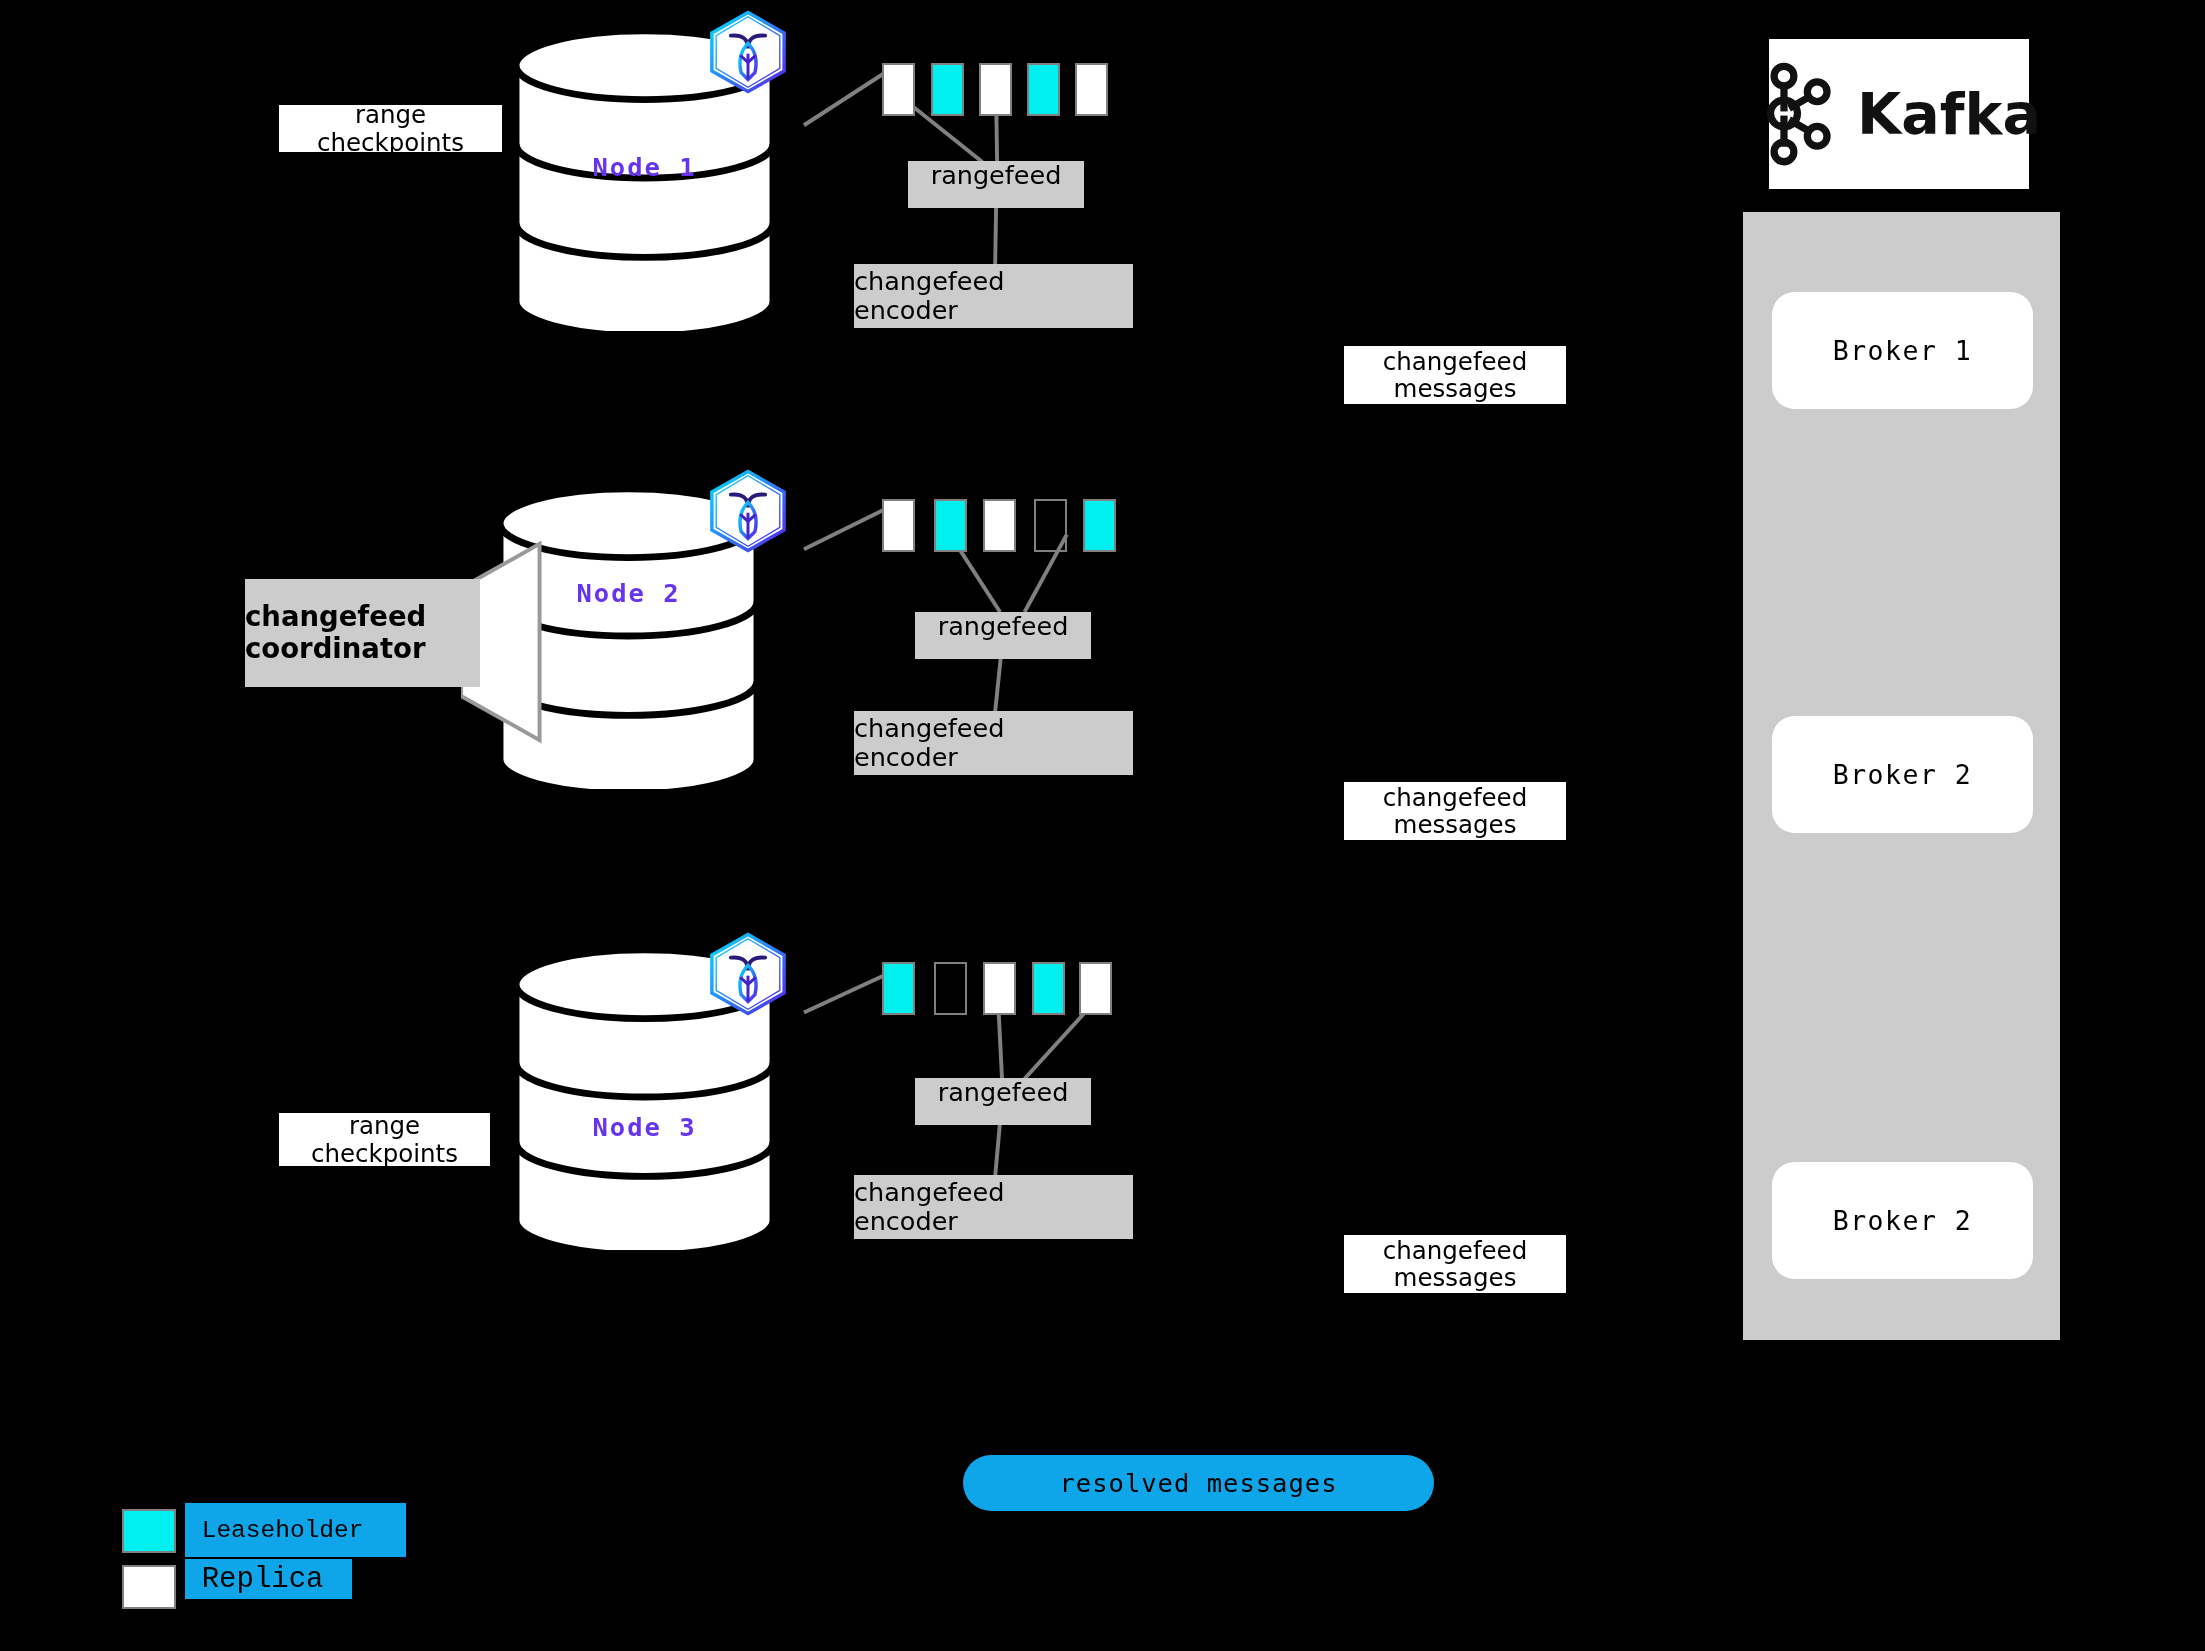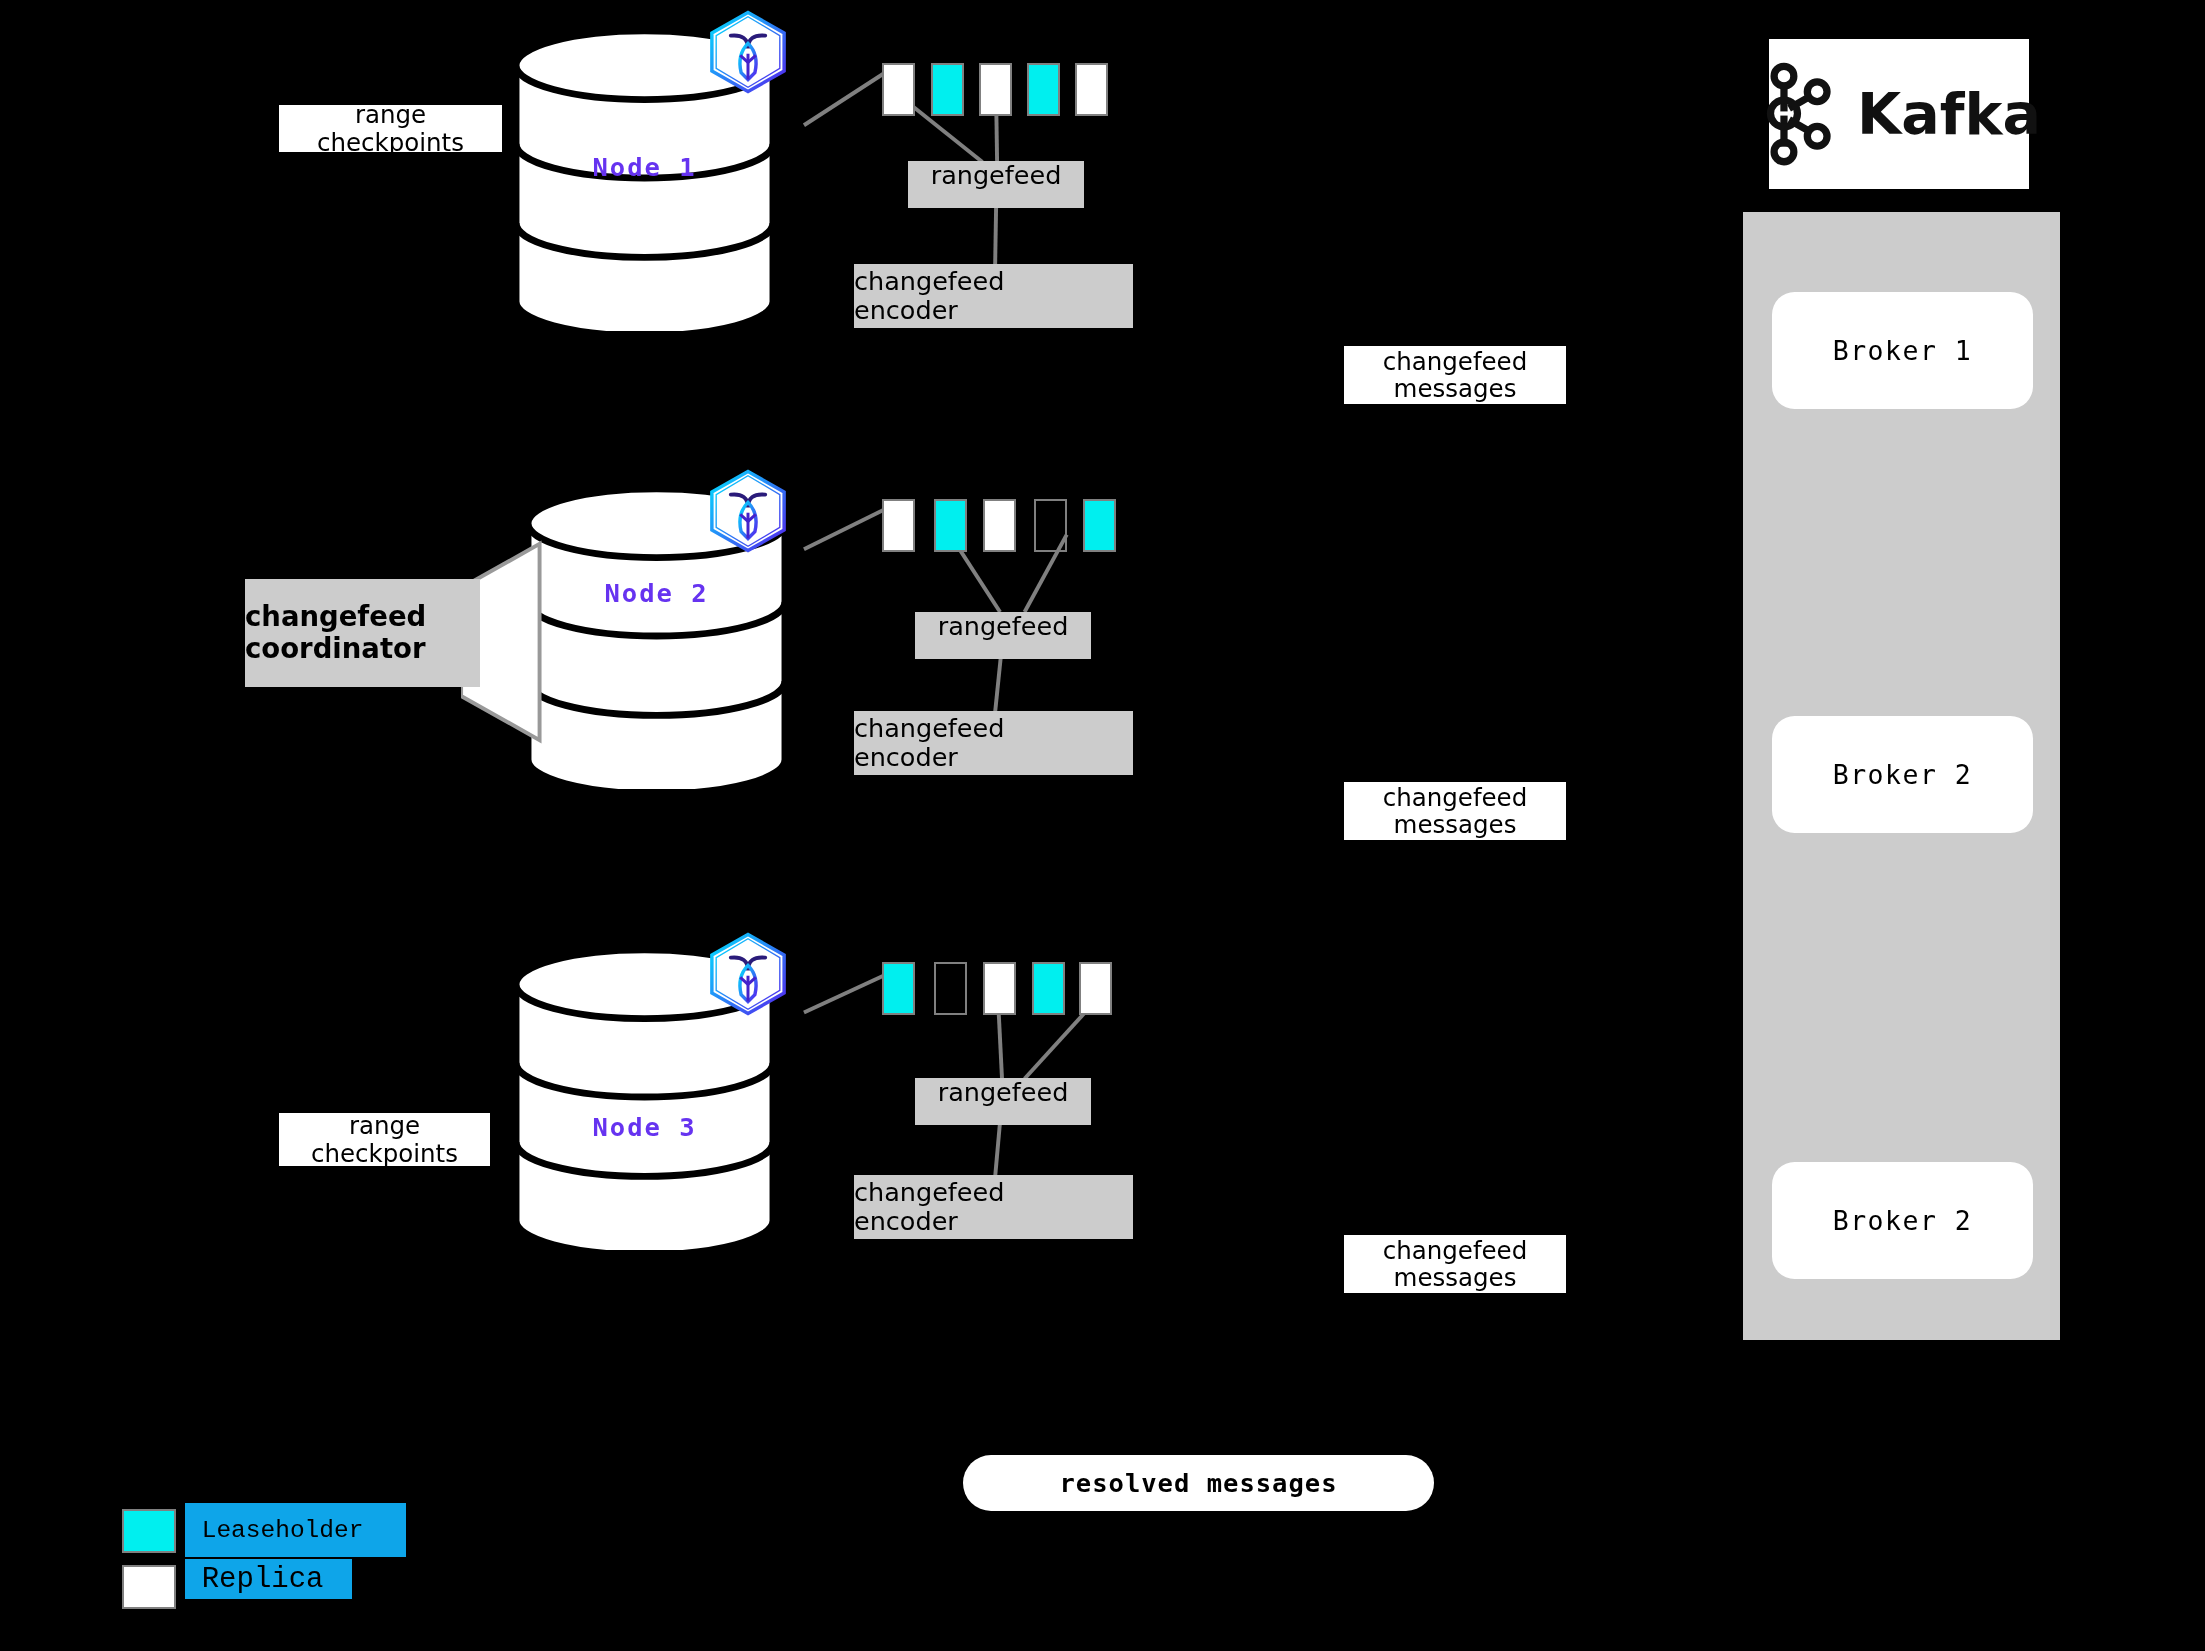--- a/index.html
+++ b/index.html
@@ -30,23 +30,23 @@
 
   
   .kafka-logo-box{position:absolute;background:#fff;display:flex;
       align-items:center;justify-content:center;}
   .kafka-panel{position:absolute;background:#cccccc;}
   .broker{position:absolute;background:#ffffff;border-radius:22.6px;
       display:flex;align-items:center;justify-content:center;
       color:#000;font-family:"DejaVu Sans Mono", monospace;}
 
   
-  .oval{position:absolute;background:#ffffff;border-radius:4902px;
+  .oval{position:absolute;background:#0ea5e9;border-radius:4902px;
       display:flex;align-items:center;justify-content:center;
-      color:#000;font-family:"DejaVu Sans Mono", monospace;font-weight:bold;}
+      color:#000;font-family:"DejaVu Sans Mono", monospace;}
 
   
   .legend-sw{position:absolute;box-sizing:border-box;border:2.9px solid #808080;}
   .legend-lbl{position:absolute;background:#0ea5e9;color:#000;
       display:flex;align-items:center;padding-left:16.7px;
       font-family:Liberation Mono, monospace;box-sizing:border-box;}
 
   svg.lines{position:absolute;left:0;top:0;pointer-events:none;}
 </style>
 </head>
@@ -118,21 +118,21 @@
 <div class="rng white" style="left:1075px;top:63px;width:33px;height:53px;"></div>
 
 <div class="greybox" style="left:908px;top:161px;width:176px;height:47px;font-size:25.5px;">
   <span>rangefeed</span>
 </div>
 <div class="greybox" style="left:854px;top:264px;width:279px;height:64px;font-size:25.5px;flex-direction:column;">
   <span>changefeed</span>
   <span>encoder</span>
 </div>
 
-<div class="cyl" style="left:524px;top:485px;width:265px;height:304px;">
+<div class="cyl" style="left:496px;top:485px;width:265px;height:304px;">
   <svg width="265" height="304" viewBox="0 0 540 620">
     <g fill="#ffffff" stroke="#000000" stroke-width="14">
       <path d="M8,78 L8,560 A262,70 0 0,0 532,560 L532,78 Z"></path>
       <ellipse cx="270" cy="78" rx="262" ry="70"></ellipse>
       <path d="M8,238 A262,70 0 0,0 532,238" fill="none"></path>
       <path d="M8,400 A262,70 0 0,0 532,400" fill="none"></path>
     </g>
   </svg>
   <div class="node-label" style="top:93px;font-size:25.5px;letter-spacing:2px;">Node 2</div>
 </div>

